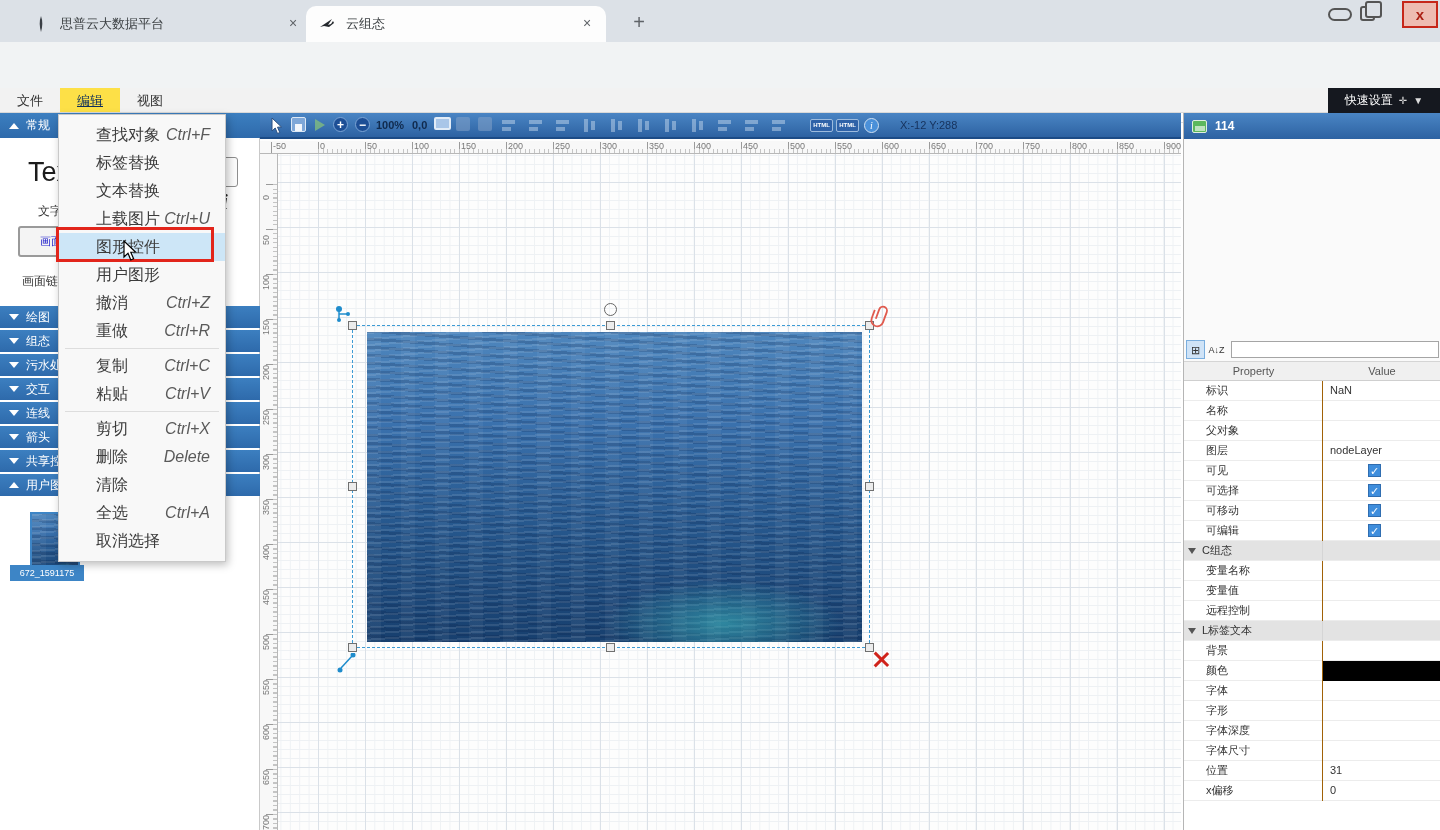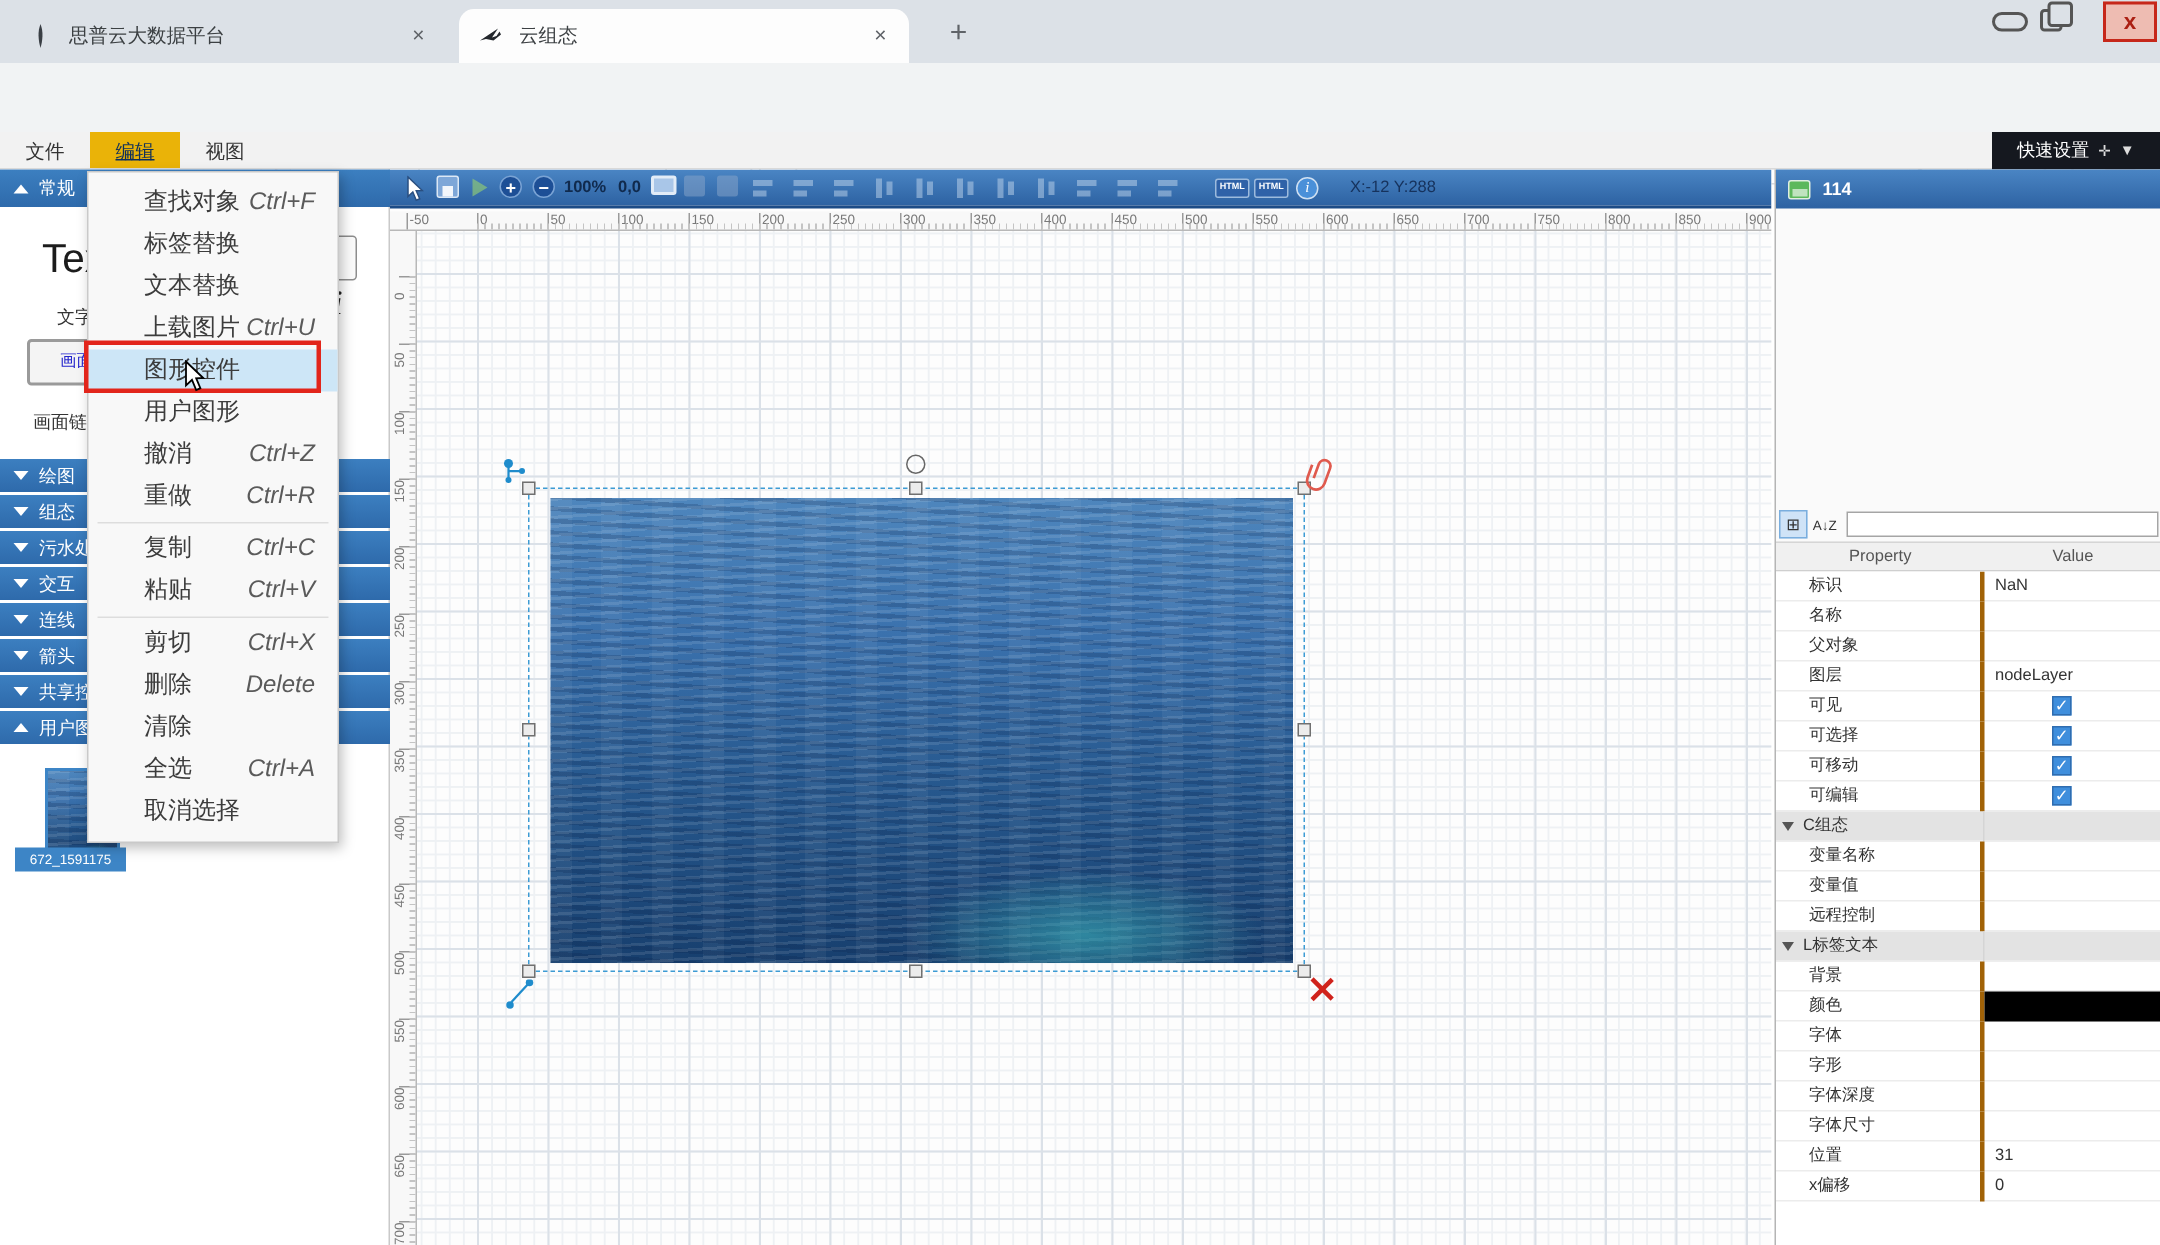--- a/index.html
+++ b/index.html
@@ -1,20 +1,20 @@
 <!DOCTYPE html>
 <html><head>
 <meta charset="utf-8">
 <style>
   *{margin:0;padding:0;box-sizing:border-box;font-family:"Liberation Sans",sans-serif;}
   html,body{width:1440px;height:830px;overflow:hidden;background:#fff;}
   
   #tabbar{position:absolute;left:0;top:0;width:1440px;height:42px;background:#dce1e7;}
   .tab{position:absolute;top:6px;height:36px;display:flex;align-items:center;font-size:13px;color:#3c4043;}
-  #tab1{left:6px;width:292px;}
+  #tab1{left:20px;width:292px;}
   #tab2{left:306px;width:300px;background:#fdfdfd;border-radius:10px 10px 0 0;justify-content:flex-end;}
   .tab .title{flex:1;overflow:hidden;white-space:nowrap;margin-left:10px;}
   .tab .close{width:18px;height:18px;margin-right:10px;text-align:center;line-height:17px;font-size:14px;color:#5f6368;border-radius:50%;}
   .favicon{width:18px;height:18px;margin-left:12px;flex:0 0 auto;}
   #newtab{position:absolute;left:626px;top:10px;width:26px;height:26px;font-size:20px;color:#5f6368;text-align:center;line-height:25px;}
   .winbtn{position:absolute;top:3px;color:#444;}
   #win-min{left:1328px;width:24px;height:13px;border:2px solid #555;border-radius:7px;margin-top:5px;}
   #win-restore{left:1360px;width:15px;height:15px;border:2px solid #555;border-radius:3px;margin-top:3px;}
   #win-restore:after{content:"";position:absolute;left:3px;top:-7px;width:13px;height:13px;border:2px solid #555;border-radius:3px;background:#dce1e7;}
   #win-close{left:1402px;top:1px;width:36px;height:27px;background:#eebcb2;border:2px solid #c6271a;color:#ab1f13;font-weight:bold;font-size:15px;text-align:center;line-height:23px;}
@@ -27,21 +27,21 @@
   #url-text{color:#5f6368;letter-spacing:.2px;}
   #zoomout-ico{position:absolute;right:60px;top:6px;}
   #star-ico{position:absolute;right:22px;top:5px;font-size:17px;color:#5f6368;}
   #profile-ico{position:absolute;left:1360px;top:51px;width:25px;height:25px;border-radius:50%;background:#5f6368;overflow:hidden;}
   #profile-ico:before{content:"";position:absolute;left:8px;top:4px;width:9px;height:9px;border-radius:50%;background:#fff;}
   #profile-ico:after{content:"";position:absolute;left:4px;top:15px;width:17px;height:12px;border-radius:50%;background:#fff;}
   #brand-ico{position:absolute;left:1401px;top:51px;width:25px;height:25px;border-radius:50%;background:#e8531f;color:#fff;text-align:center;line-height:25px;font-size:13px;font-weight:bold;}
   
   #menubar{position:absolute;left:0;top:88px;width:1440px;height:25px;background:#f2f2f2;border-bottom:1px solid #d9d9d9;display:flex;}
   .mbitem{padding:0 17px;font-size:13px;color:#333;line-height:25px;}
-  .mbitem.active{background:#eab308;color:#0e2f5c;text-decoration:underline;}
+  .mbitem.active{background:#fde047;color:#0e2f5c;text-decoration:underline;}
   #quickset{position:absolute;left:1328px;top:88px;width:112px;height:25px;background:#15181f;color:#fff;font-size:12px;display:flex;align-items:center;justify-content:center;gap:6px;}
   #quickset .gly{font-size:10px;color:#ddd;}
   
   #sidebar{position:absolute;left:0;top:113px;width:260px;height:717px;background:#fff;border-right:1px solid #c9c9c9;}
   .shead{position:absolute;left:0;width:260px;background:linear-gradient(#3c7fc0,#2e6aab);color:#fff;font-size:12px;display:flex;align-items:center;gap:7px;padding-left:9px;}
   .tri{width:0;height:0;border-left:5px solid transparent;border-right:5px solid transparent;}
   .tri.down{border-top:6px solid #fff;}
   .tri.up{border-bottom:6px solid #fff;}
   #palette-text{position:absolute;left:28px;top:44px;font-size:27px;color:#1c1c1c;}
   #palette-text-label{position:absolute;left:38px;top:90px;font-size:12px;color:#333;}
@@ -108,21 +108,21 @@
   #rp-toolbar{position:absolute;left:2px;top:224px;width:253px;height:24px;display:flex;align-items:center;gap:2px;}
   .rpbtn{width:19px;height:19px;font-size:11px;text-align:center;line-height:18px;color:#333;}
   #rp-cat{background:#cfe3f7;border:1px solid #7aaede;}
   #rp-sort{border:1px solid transparent;font-size:9px;}
   #rp-filter{flex:1;height:17px;background:#fff;border:1px solid #a5a5a5;margin-left:3px;}
   #rp-gridheader{position:absolute;left:0;top:248px;width:257px;height:20px;background:#f0f0f0;border-top:1px solid #d5d5d5;border-bottom:1px solid #cfcfcf;font-size:11px;color:#555;}
   #rp-gridheader .ph{position:absolute;top:3px;left:0;width:139px;text-align:center;}
   #rp-gridheader .vh{position:absolute;top:3px;left:139px;width:118px;text-align:center;}
   #prows{position:absolute;left:0;top:268px;width:257px;bottom:0;overflow:hidden;background:#fff;}
   .prow{position:relative;height:20px;border-bottom:1px solid #ececec;font-size:11px;color:#333;}
-  .prow .plabel{position:absolute;left:0;top:0;width:139px;height:20px;line-height:19px;padding-left:22px;overflow:hidden;border-right:3px solid #a16207;}
+  .prow .plabel{position:absolute;left:0;top:0;width:139px;height:20px;line-height:19px;padding-left:22px;overflow:hidden;border-right:1px solid #a16207;}
   .prow .pvalue{position:absolute;left:139px;top:0;width:118px;height:20px;line-height:19px;padding-left:7px;overflow:hidden;}
   .prow.group{background:#e3e3e3;}
   .prow.group .plabel{padding-left:18px;border-right:1px solid #d5d5d5;}
   .prow.group .plabel:before{content:"";position:absolute;left:4px;top:7px;width:0;height:0;border-left:4px solid transparent;border-right:4px solid transparent;border-top:6px solid #555;}
   .pcheck{position:absolute;left:45px;top:3px;width:13px;height:13px;background:#3f8edc;border:1px solid #2f6db0;color:#fff;font-size:11px;line-height:12px;text-align:center;}
   .pcheck:after{content:"✓";}
   .pswatch{position:absolute;left:139px;top:0;width:118px;height:20px;}
   
   #editmenu{position:absolute;left:58px;top:114px;width:168px;background:#f8f8f8;border:1px solid #c9c9c9;box-shadow:2px 3px 8px rgba(0,0,0,.25);padding:6px 0;z-index:50;}
   .emi{position:relative;height:28px;font-size:16px;color:#3c3c3c;line-height:28px;}

